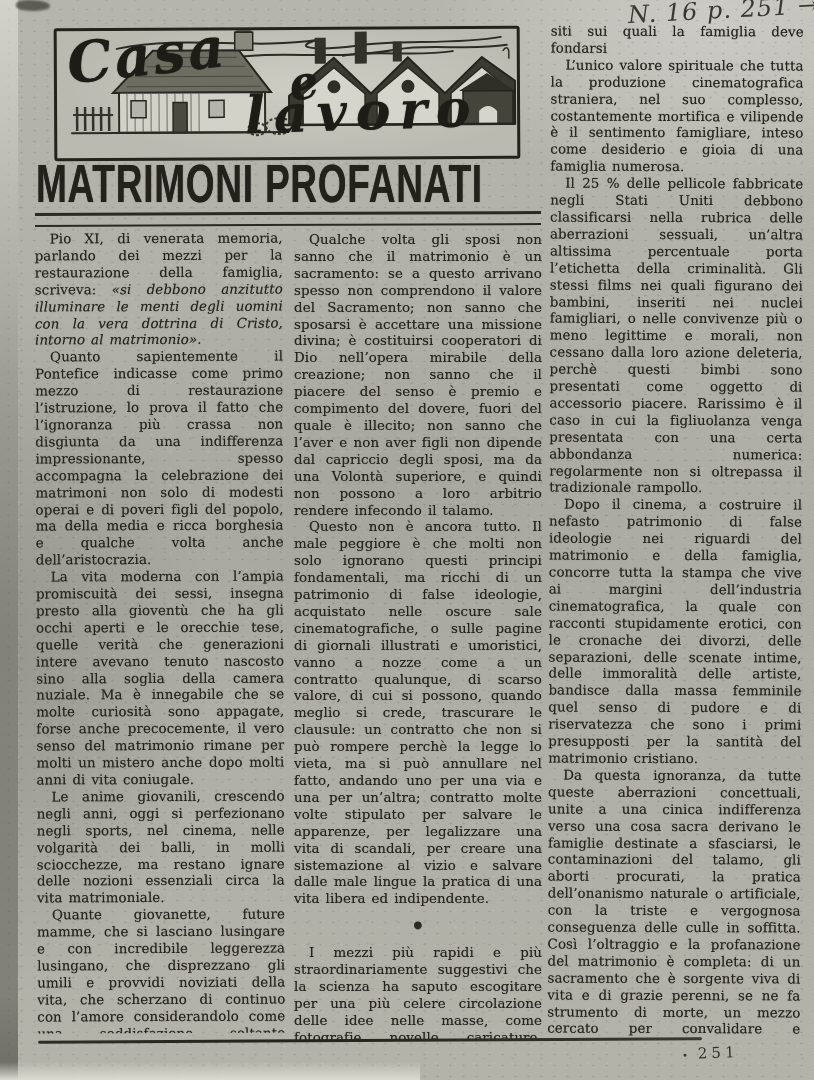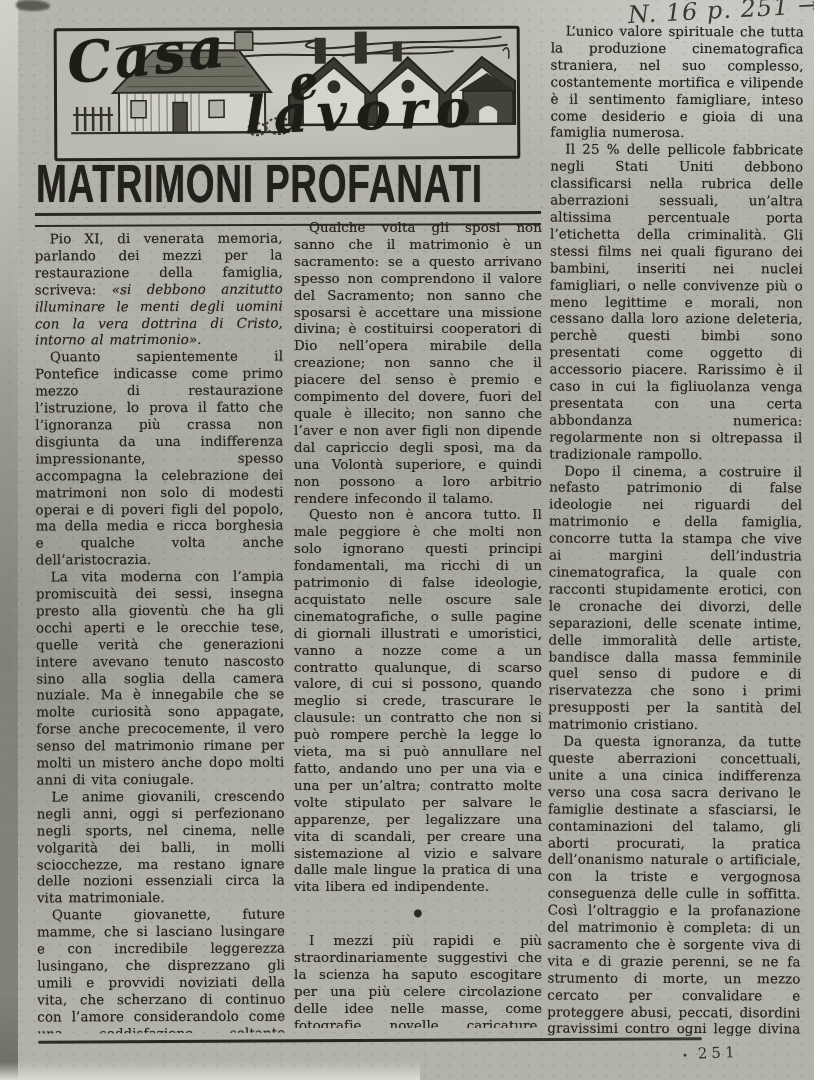--- a/index.html
+++ b/index.html
@@ -80,21 +80,21 @@
   
   .col {
     position: absolute; overflow: hidden;
     font-size: 13.4px; line-height: 16.9px; color: #25231d;
     text-align: justify; letter-spacing: .1px; word-spacing: 1.6px;
     text-shadow: 0 0 .7px rgba(37,35,29,.55);
   }
   .col p { margin: 0; text-indent: 15px; }
   .col p.noindent { text-indent: 0; }
   .col1 { left: 36px;  top: 231px; width: 248px; height: 802px; transform: rotate(-0.2deg); }
-  .col2 { left: 294px; top: 220px; width: 248px; height: 808px; }
+  .col2 { left: 294px; top: 232px; width: 248px; height: 808px; }
   .col3 { left: 549px; top: 24px;  width: 253px; height: 1012px; transform: rotate(0.2deg); }
   .sep {
     display: block; text-align: center; text-indent: 0;
     font-size: 10px; color: #2b2a23; margin: 9px 0 11px;
   }
   
   .bottom-rule {
     position: absolute; left: 38px; top: 1039px; width: 664px; height: 3px;
     background: linear-gradient(90deg, #2e2d25, #23221b 40%, #2e2d26 75%, #3a3931);
     transform: rotate(-0.3deg); border-radius: 2px;
@@ -206,20 +206,21 @@
   </div>
 
   <div class="col col2">
     <p>Qualche volta gli sposi non sanno che il matrimonio è un sacramento: se a questo arrivano spesso non comprendono il valore del Sacramento; non sanno che sposarsi è accettare una missione divina; è costituirsi cooperatori di Dio nell’opera mirabile della creazione; non sanno che il piacere del senso è premio e compimento del dovere, fuori del quale è illecito; non sanno che l’aver e non aver figli non dipende dal capriccio degli sposi, ma da una Volontà superiore, e quindi non possono a loro arbitrio rendere infecondo il talamo.</p>
     <p>Questo non è ancora tutto. Il male peggiore è che molti non solo ignorano questi principi fondamentali, ma ricchi di un patrimonio di false ideologie, acquistato nelle oscure sale cinematografiche, o sulle pagine di giornali illustrati e umoristici, vanno a nozze come a un contratto qualunque, di scarso valore, di cui si possono, quando meglio si crede, trascurare le clausule: un contratto che non si può rompere perchè la legge lo vieta, ma si può annullare nel fatto, andando uno per una via e una per un’altra; contratto molte volte stipulato per salvare le apparenze, per legalizzare una vita di scandali, per creare una sistemazione al vizio e salvare dalle male lingue la pratica di una vita libera ed indipendente.</p>
     <span class="sep">●</span>
     <p>I mezzi più rapidi e più straordinariamente suggestivi che la scienza ha saputo escogitare per una più celere circolazione delle idee nelle masse, come fotografie, novelle, caricature, romanzi, films, spettacoli, avvisi pubblicitari, trasmissioni radiofoniche, oggi vilipendono il focolare domestico, per lo meno conducono inevitabilmente a una fatale incredulità e disprezzo per tutti i requi-</p>
   </div>
 
   <div class="col col3">
+    <p class="noindent">siti sui quali la famiglia deve fondarsi</p>
     <p>L’unico valore spirituale che tutta la produzione cinematografica straniera, nel suo complesso, costantemente mortifica e vilipende è il sentimento famigliare, inteso come desiderio e gioia di una famiglia numerosa.</p>
     <p>Il 25 % delle pellicole fabbricate negli Stati Uniti debbono classificarsi nella rubrica delle aberrazioni sessuali, un’altra altissima percentuale porta l’etichetta della criminalità. Gli stessi films nei quali figurano dei bambini, inseriti nei nuclei famigliari, o nelle convivenze più o meno legittime e morali, non cessano dalla loro azione deleteria, perchè questi bimbi sono presentati come oggetto di accessorio piacere. Rarissimo è il caso in cui la figliuolanza venga presentata con una certa abbondanza numerica: regolarmente non si oltrepassa il tradizionale rampollo.</p>
     <p>Dopo il cinema, a costruire il nefasto patrimonio di false ideologie nei riguardi del matrimonio e della famiglia, concorre tutta la stampa che vive ai margini dell’industria cinematografica, la quale con racconti stupidamente erotici, con le cronache dei divorzi, delle separazioni, delle scenate intime, delle immoralità delle artiste, bandisce dalla massa femminile quel senso di pudore e di riservatezza che sono i primi presupposti per la santità del matrimonio cristiano.</p>
     <p>Da questa ignoranza, da tutte queste aberrazioni concettuali, unite a una cinica indifferenza verso una cosa sacra derivano le famiglie destinate a sfasciarsi, le contaminazioni del talamo, gli aborti procurati, la pratica dell’onanismo naturale o artificiale, con la triste e vergognosa conseguenza delle culle in soffitta. Così l’oltraggio e la profanazione del matrimonio è completa: di un sacramento che è sorgente viva di vita e di grazie perenni, se ne fa strumento di morte, un mezzo cercato per convalidare e proteggere abusi, peccati, disordini gravissimi contro ogni legge divina e umana...</p>
 
   </div>
 
   <div class="bottom-rule"></div>
   <div class="page-number">
     <span class="mark">•</span><span>251</span>

